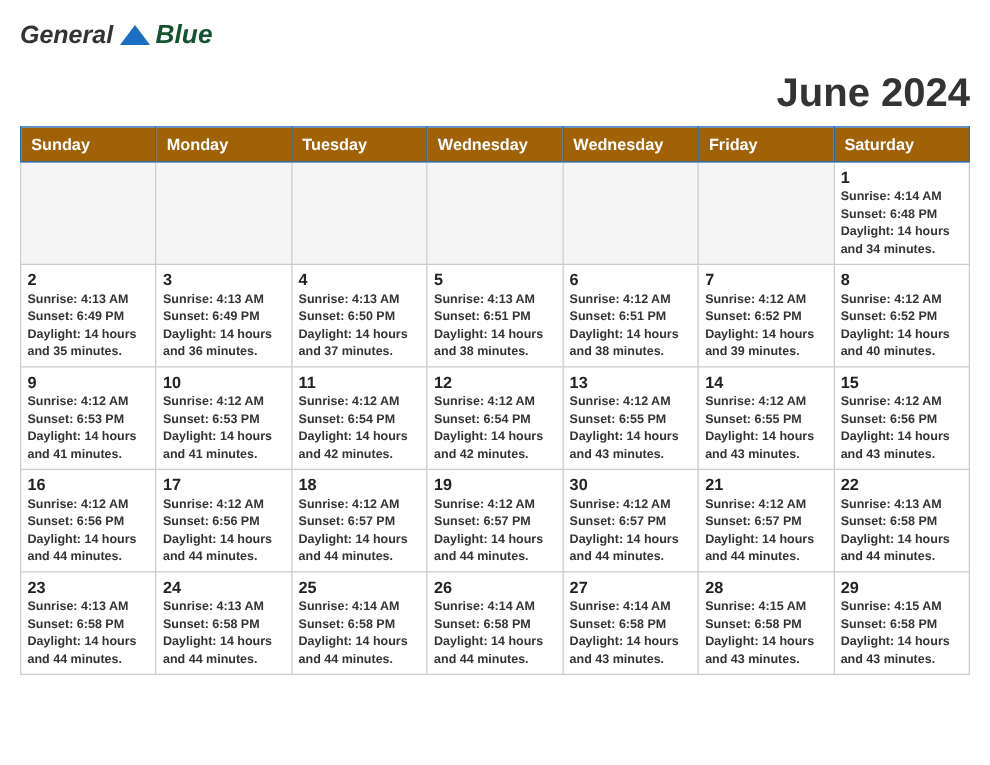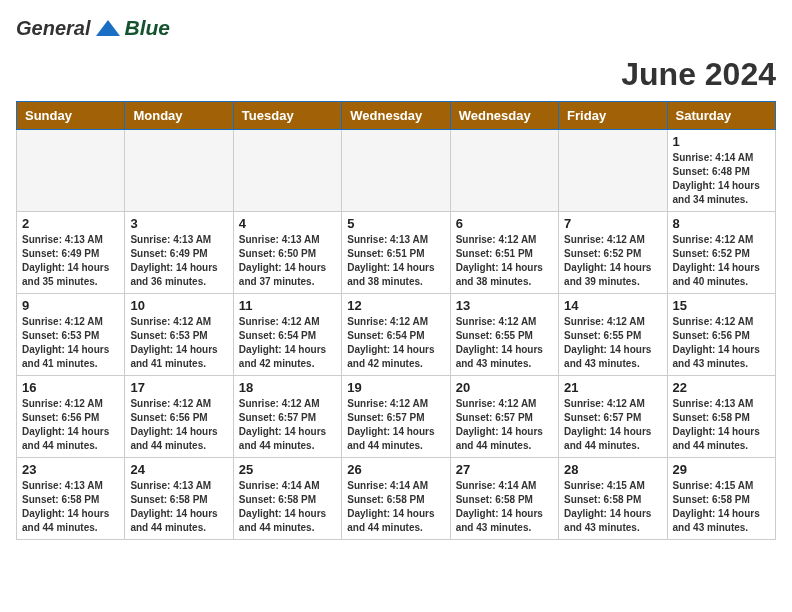--- a/index.html
+++ b/index.html
@@ -265,21 +265,21 @@
 and 44 minutes.</div>
         </td>
         <td>
           <span class="day-number">19</span>
           <div class="day-info" style="white-space: pre-line;">Sunrise: 4:12 AM
 Sunset: 6:57 PM
 Daylight: 14 hours
 and 44 minutes.</div>
         </td>
         <td>
-          <span class="day-number">20</span>
+          <span class="day-number">30</span>
           <div class="day-info" style="white-space: pre-line;">Sunrise: 4:12 AM
 Sunset: 6:57 PM
 Daylight: 14 hours
 and 44 minutes.</div>
         </td>
         <td>
           <span class="day-number">21</span>
           <div class="day-info" style="white-space: pre-line;">Sunrise: 4:12 AM
 Sunset: 6:57 PM
 Daylight: 14 hours

